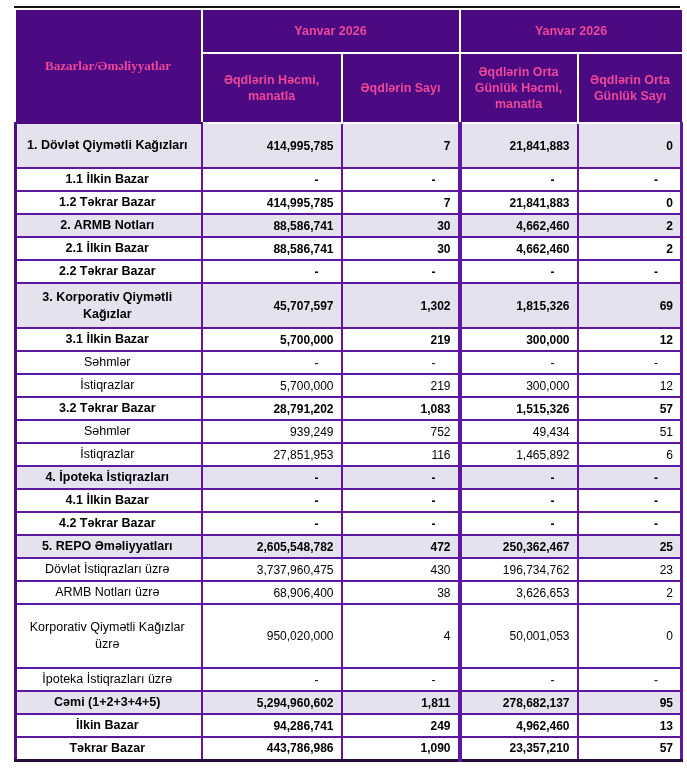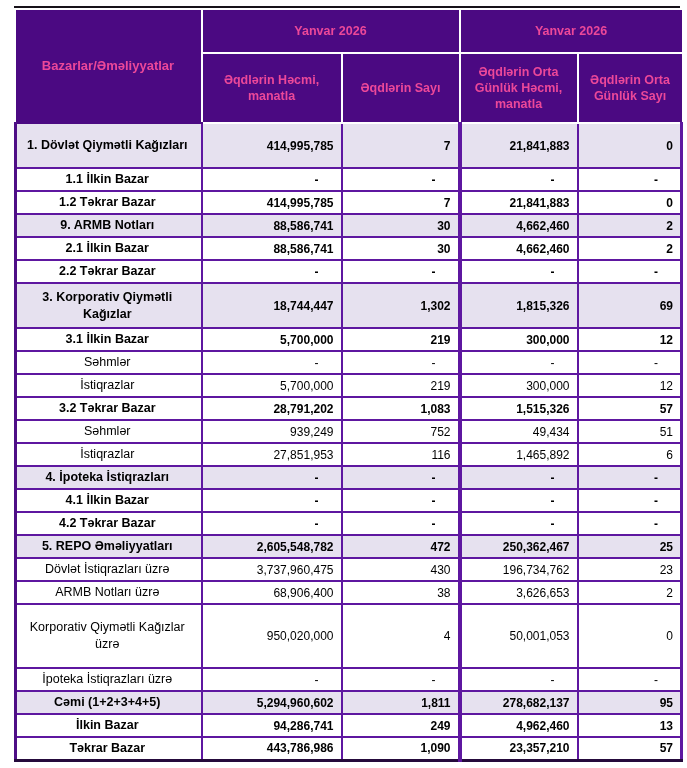--- a/index.html
+++ b/index.html
@@ -39,20 +39,21 @@
     padding: 2px 4px;
     line-height: 1.3;
   }
   thead tr.group-row { height: 43px; }
   thead tr.sub-row   { height: 70px; border-radius: 14px; }
   th.corner {
     font-size: 13px;
     border-left: none;
     border-top: none;
     border-bottom: 2px solid var(--hdr-bg);
+    font-family: Liberation Serif, serif;
   }
   thead th:last-child { border-right: none; }
   thead tr:first-child th { border-top: none; }
   
   tbody td {
     border: 2px solid var(--grid);
     font-size: 12px;
     color: #000000;
     padding: 1px 7px 1px 4px;
     vertical-align: middle;
@@ -118,21 +119,21 @@
           <td class="num c4 dash">-</td>
         </tr>
         <tr class="bold">
           <td class="label">1.2 Təkrar Bazar</td>
           <td class="num c1">414,995,785</td>
           <td class="num c2">7</td>
           <td class="num c3">21,841,883</td>
           <td class="num c4">0</td>
         </tr>
         <tr class="bold shaded">
-          <td class="label">9. ARMB Notları</td>
+          <td class="label">2. ARMB Notları</td>
           <td class="num c1">88,586,741</td>
           <td class="num c2">30</td>
           <td class="num c3">4,662,460</td>
           <td class="num c4">2</td>
         </tr>
         <tr class="bold">
           <td class="label">2.1 İlkin Bazar</td>
           <td class="num c1">88,586,741</td>
           <td class="num c2">30</td>
           <td class="num c3">4,662,460</td>
@@ -140,21 +141,21 @@
         </tr>
         <tr class="bold">
           <td class="label">2.2 Təkrar Bazar</td>
           <td class="num c1 dash">-</td>
           <td class="num c2 dash">-</td>
           <td class="num c3 dash">-</td>
           <td class="num c4 dash">-</td>
         </tr>
         <tr class="bold shaded tall">
           <td class="label">3. Korporativ Qiymətli Kağızlar</td>
-          <td class="num c1">18,744,447</td>
+          <td class="num c1">45,707,597</td>
           <td class="num c2">1,302</td>
           <td class="num c3">1,815,326</td>
           <td class="num c4">69</td>
         </tr>
         <tr class="bold">
           <td class="label">3.1 İlkin Bazar</td>
           <td class="num c1">5,700,000</td>
           <td class="num c2">219</td>
           <td class="num c3">300,000</td>
           <td class="num c4">12</td>

